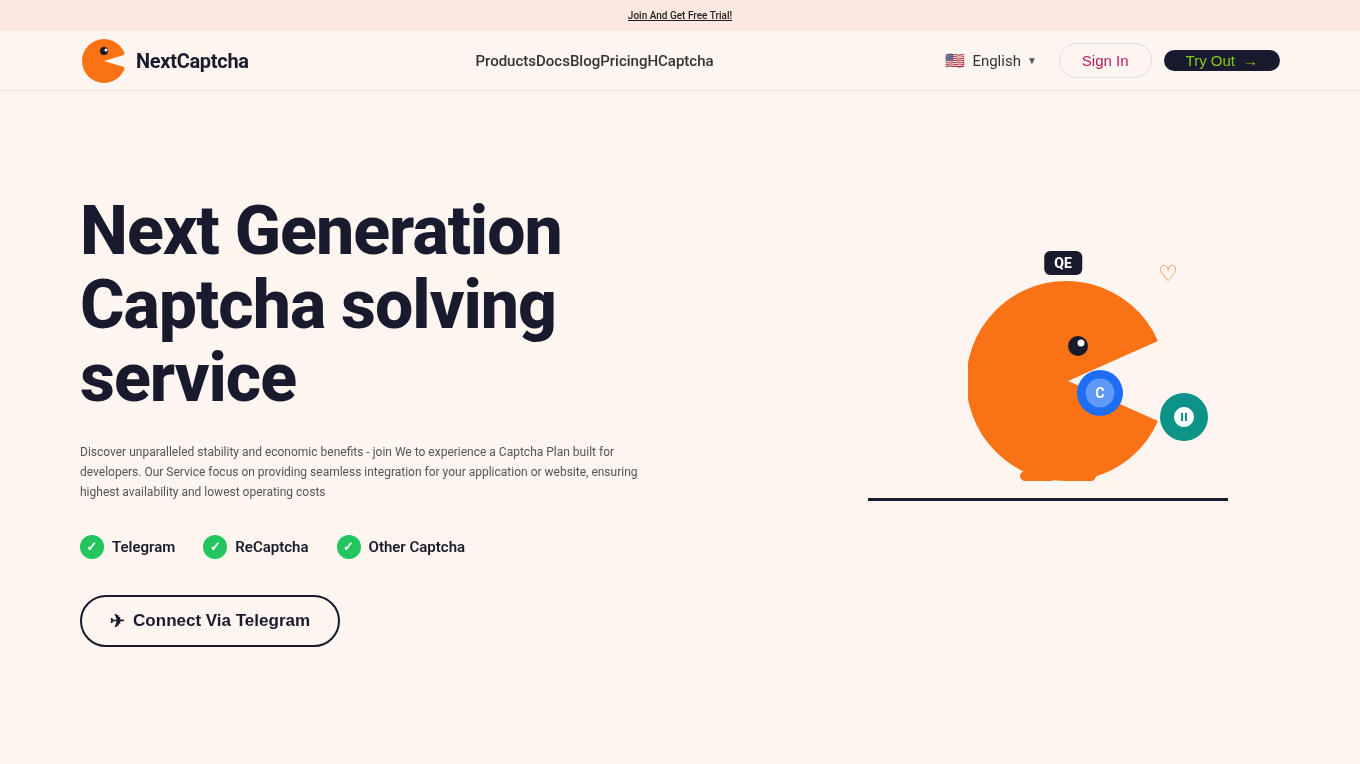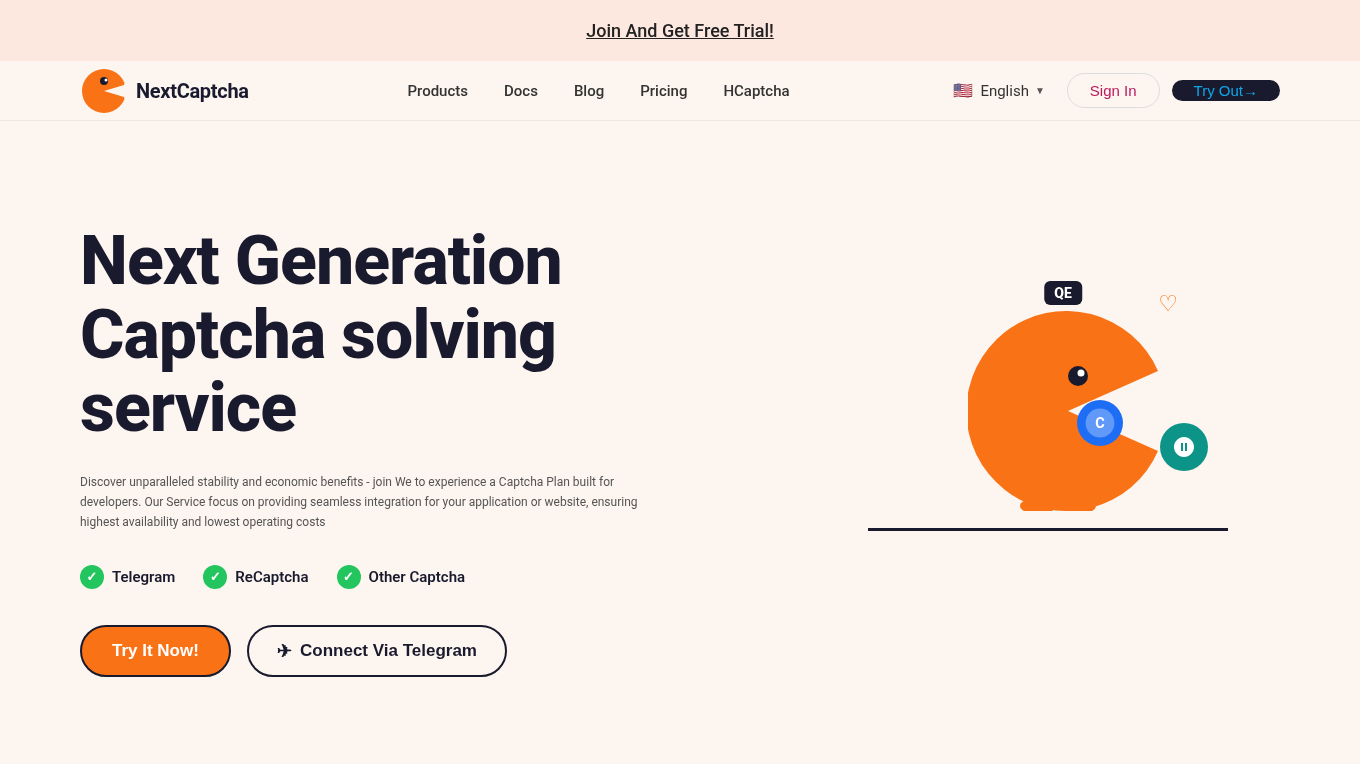--- a/index.html
+++ b/index.html
@@ -7,22 +7,22 @@
       font-family: -apple-system, BlinkMacSystemFont, 'Segoe UI', Roboto, sans-serif;
       background-color: #fdf5ef;
       min-height: 764px;
       overflow-x: hidden;
     }
 
     
     .top-banner {
       background-color: #fde8e0;
       text-align: center;
-      padding: 20px;
-      font-size: 18px;
+      padding: 10px;
+      font-size: 10px;
       color: #222;
     }
     .top-banner a {
       color: #222;
       text-decoration: underline;
       font-weight: 500;
     }
 
     
     .header {
@@ -49,21 +49,20 @@
       font-weight: 700;
       color: #1a1a2e;
       letter-spacing: -0.3px;
     }
     .logo-text span {
       color: #1a1a2e;
     }
     .nav-links {
       display: flex;
       align-items: center;
-      gap: 36px;
       list-style: none;
       margin-left: 6px;
     }
     .nav-links li a {
       text-decoration: none;
       color: #333;
       font-size: 15px;
       font-weight: 500;
     }
     .nav-right {
@@ -100,29 +99,30 @@
       border: 1.5px solid #ddd;
       border-radius: 24px;
       padding: 8px 22px;
       font-size: 15px;
       font-weight: 500;
       color: #be185d;
       cursor: pointer;
     }
     .btn-tryout {
       background-color: #1a1a2e;
-      color: #0ea5e9;
+      color: #84cc16;
       border: none;
       border-radius: 24px;
       padding: 2px 22px;
       font-size: 15px;
       font-weight: 500;
       cursor: pointer;
       display: flex;
       align-items: center;
+      gap: 8px;
     }
 
     
     .hero {
       display: flex;
       align-items: center;
       padding: 60px 80px 40px 80px;
       min-height: 640px;
       position: relative;
       gap: 38px;
@@ -350,21 +350,20 @@
         <span class="check-icon">✓</span>
         <span>ReCaptcha</span>
       </div>
       <div class="badge-item">
         <span class="check-icon">✓</span>
         <span>Other Captcha</span>
       </div>
     </div>
 
     <div class="hero-buttons">
-      <button class="btn-try-now">Try It Now!</button>
       <button class="btn-telegram">
         <span style="font-size:18px;">✈</span>
         <span>Connect Via Telegram</span>
       </button>
     </div>
   </div>
 
   <div class="hero-right">
     <div class="mascot-container">
 

